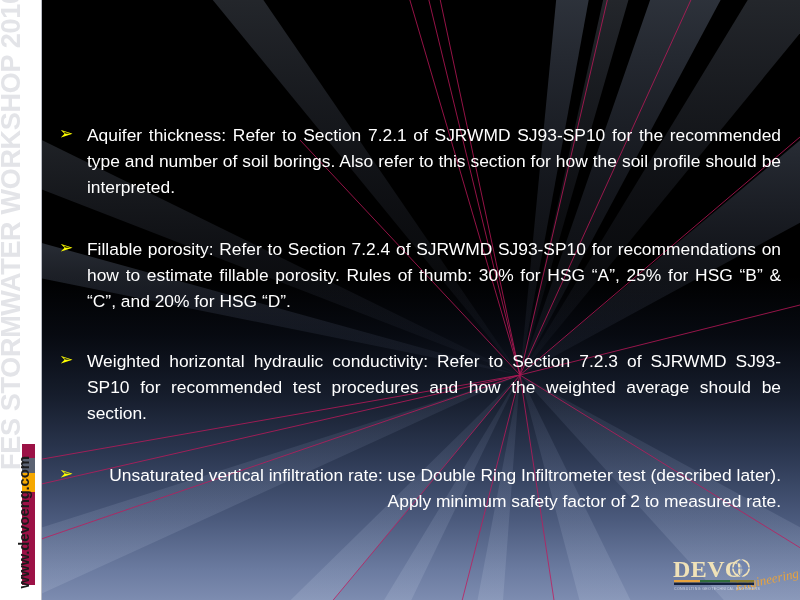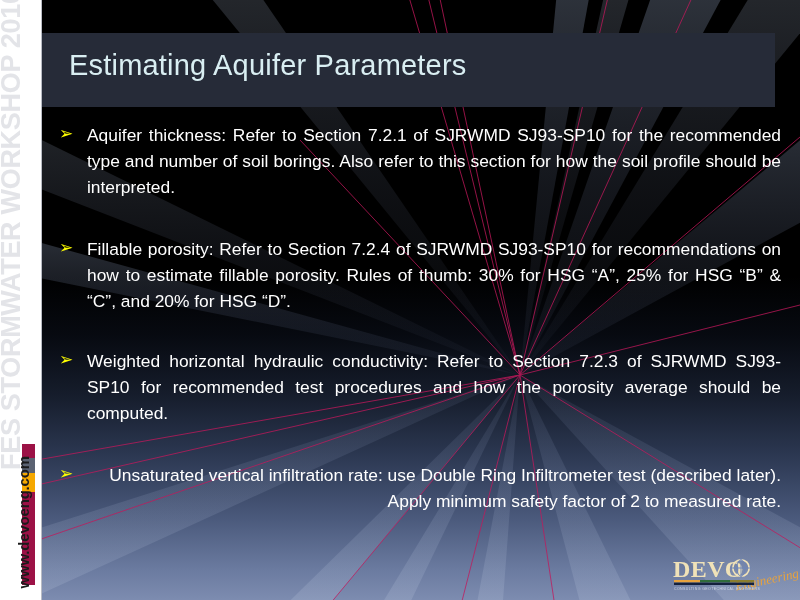--- a/index.html
+++ b/index.html
@@ -267,39 +267,36 @@
       <line x1="520" y1="375" x2="-20" y2="470"></line>
       <line x1="520" y1="375" x2="-20" y2="498"></line>
       <line x1="520" y1="375" x2="-20" y2="560"></line>
       <line x1="520" y1="375" x2="300" y2="640"></line>
       <line x1="520" y1="375" x2="452" y2="640"></line>
       <line x1="520" y1="375" x2="560" y2="640"></line>
       <line x1="520" y1="375" x2="820" y2="560"></line>
     </g>
   </svg>
 
-  <div class="title-band">
-    <div class="title-text">Estimating Aquifer Parameters</div>
-  </div>
 
   <div class="body">
 
     <div class="bullet" id="bullet-1">
       <span class="arrow">➢</span>
       <span class="txt">Aquifer thickness: Refer to Section 7.2.1 of SJRWMD SJ93-SP10 for the recommended type and number of soil borings.  Also refer to this section for how the soil profile should be interpreted.</span>
     </div>
 
     <div class="bullet" id="bullet-2">
       <span class="arrow">➢</span>
       <span class="txt">Fillable porosity: Refer to Section 7.2.4 of SJRWMD SJ93-SP10 for recommendations on how to estimate fillable porosity. Rules of thumb: 30% for HSG “A”, 25% for HSG “B” &amp; “C”, and 20% for HSG “D”.</span>
     </div>
 
     <div class="bullet" id="bullet-3">
       <span class="arrow">➢</span>
-      <span class="txt">Weighted horizontal hydraulic conductivity: Refer to Section 7.2.3 of SJRWMD SJ93-SP10 for recommended test procedures and how the porosity average should be computed.</span>
+      <span class="txt">Weighted horizontal hydraulic conductivity: Refer to Section 7.2.3 of SJRWMD SJ93-SP10 for recommended test procedures and how the weighted average should be section.</span>
     </div>
 
     <div class="bullet" id="bullet-4">
       <span class="arrow">➢</span>
       <span class="txt">Unsaturated vertical infiltration rate: use Double Ring Infiltrometer test (described later).  Apply minimum safety factor of 2 to measured rate.</span>
     </div>
 
   </div>
 
   <div class="sidebar">

